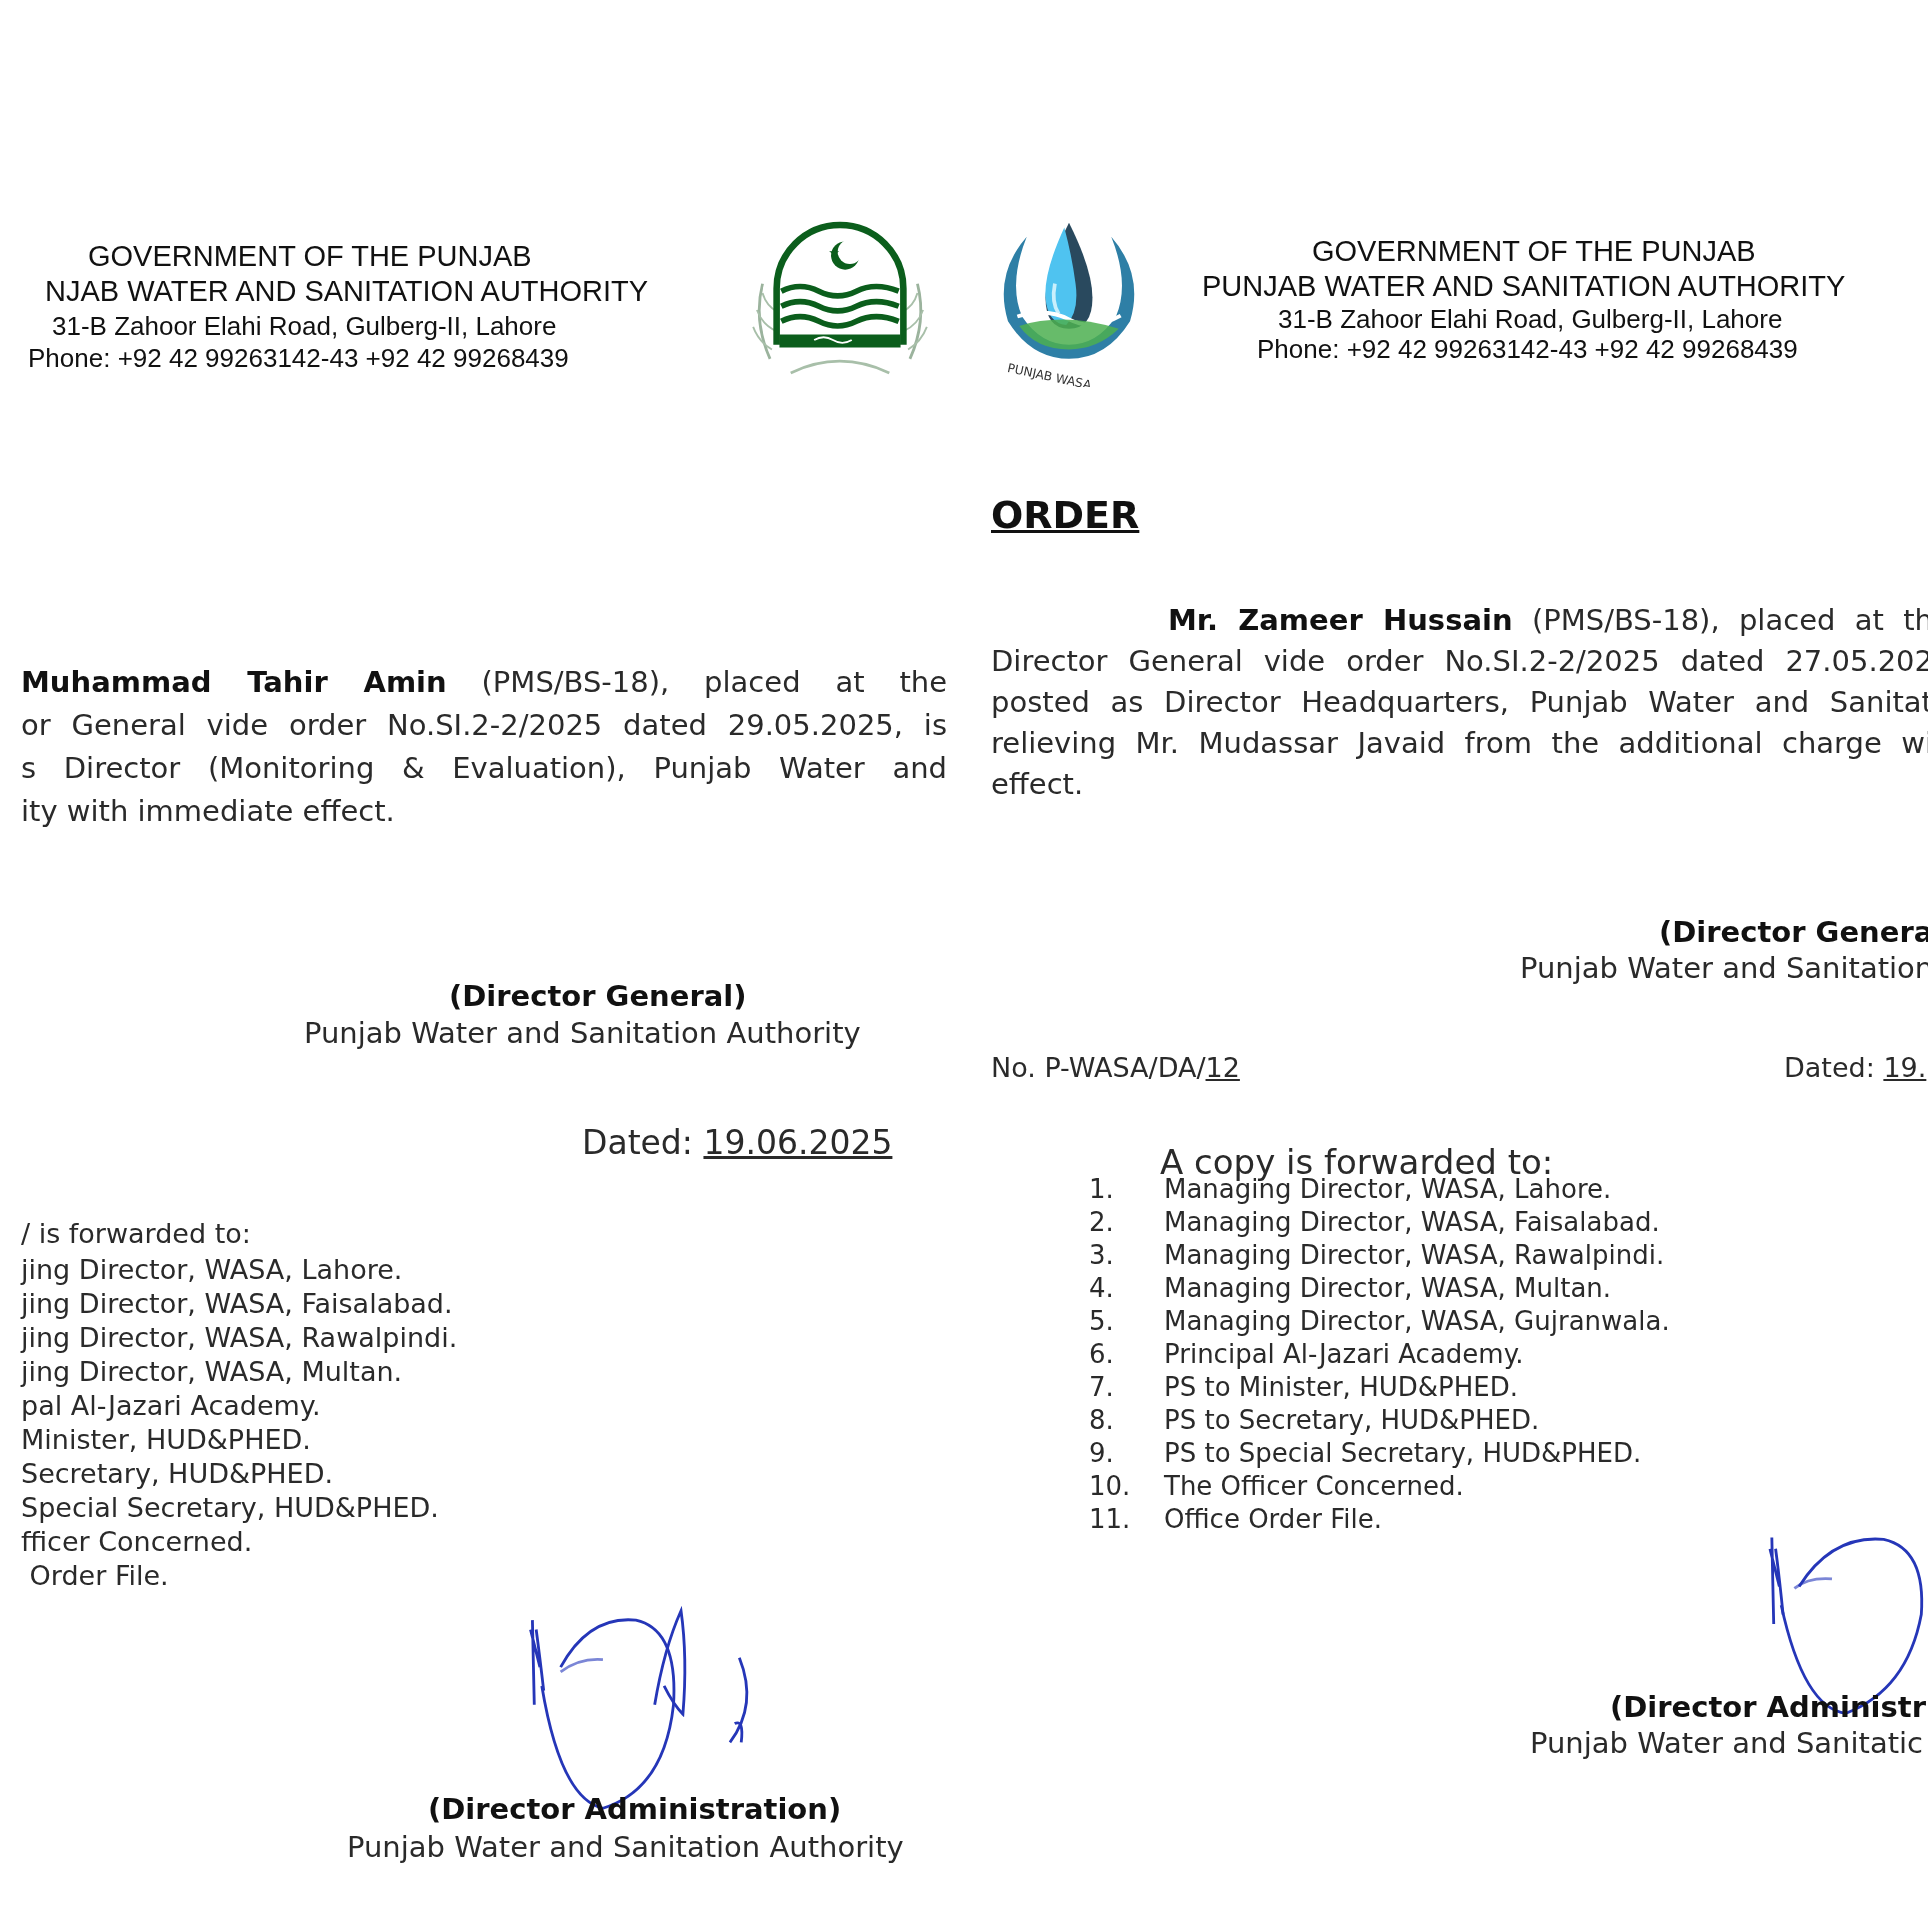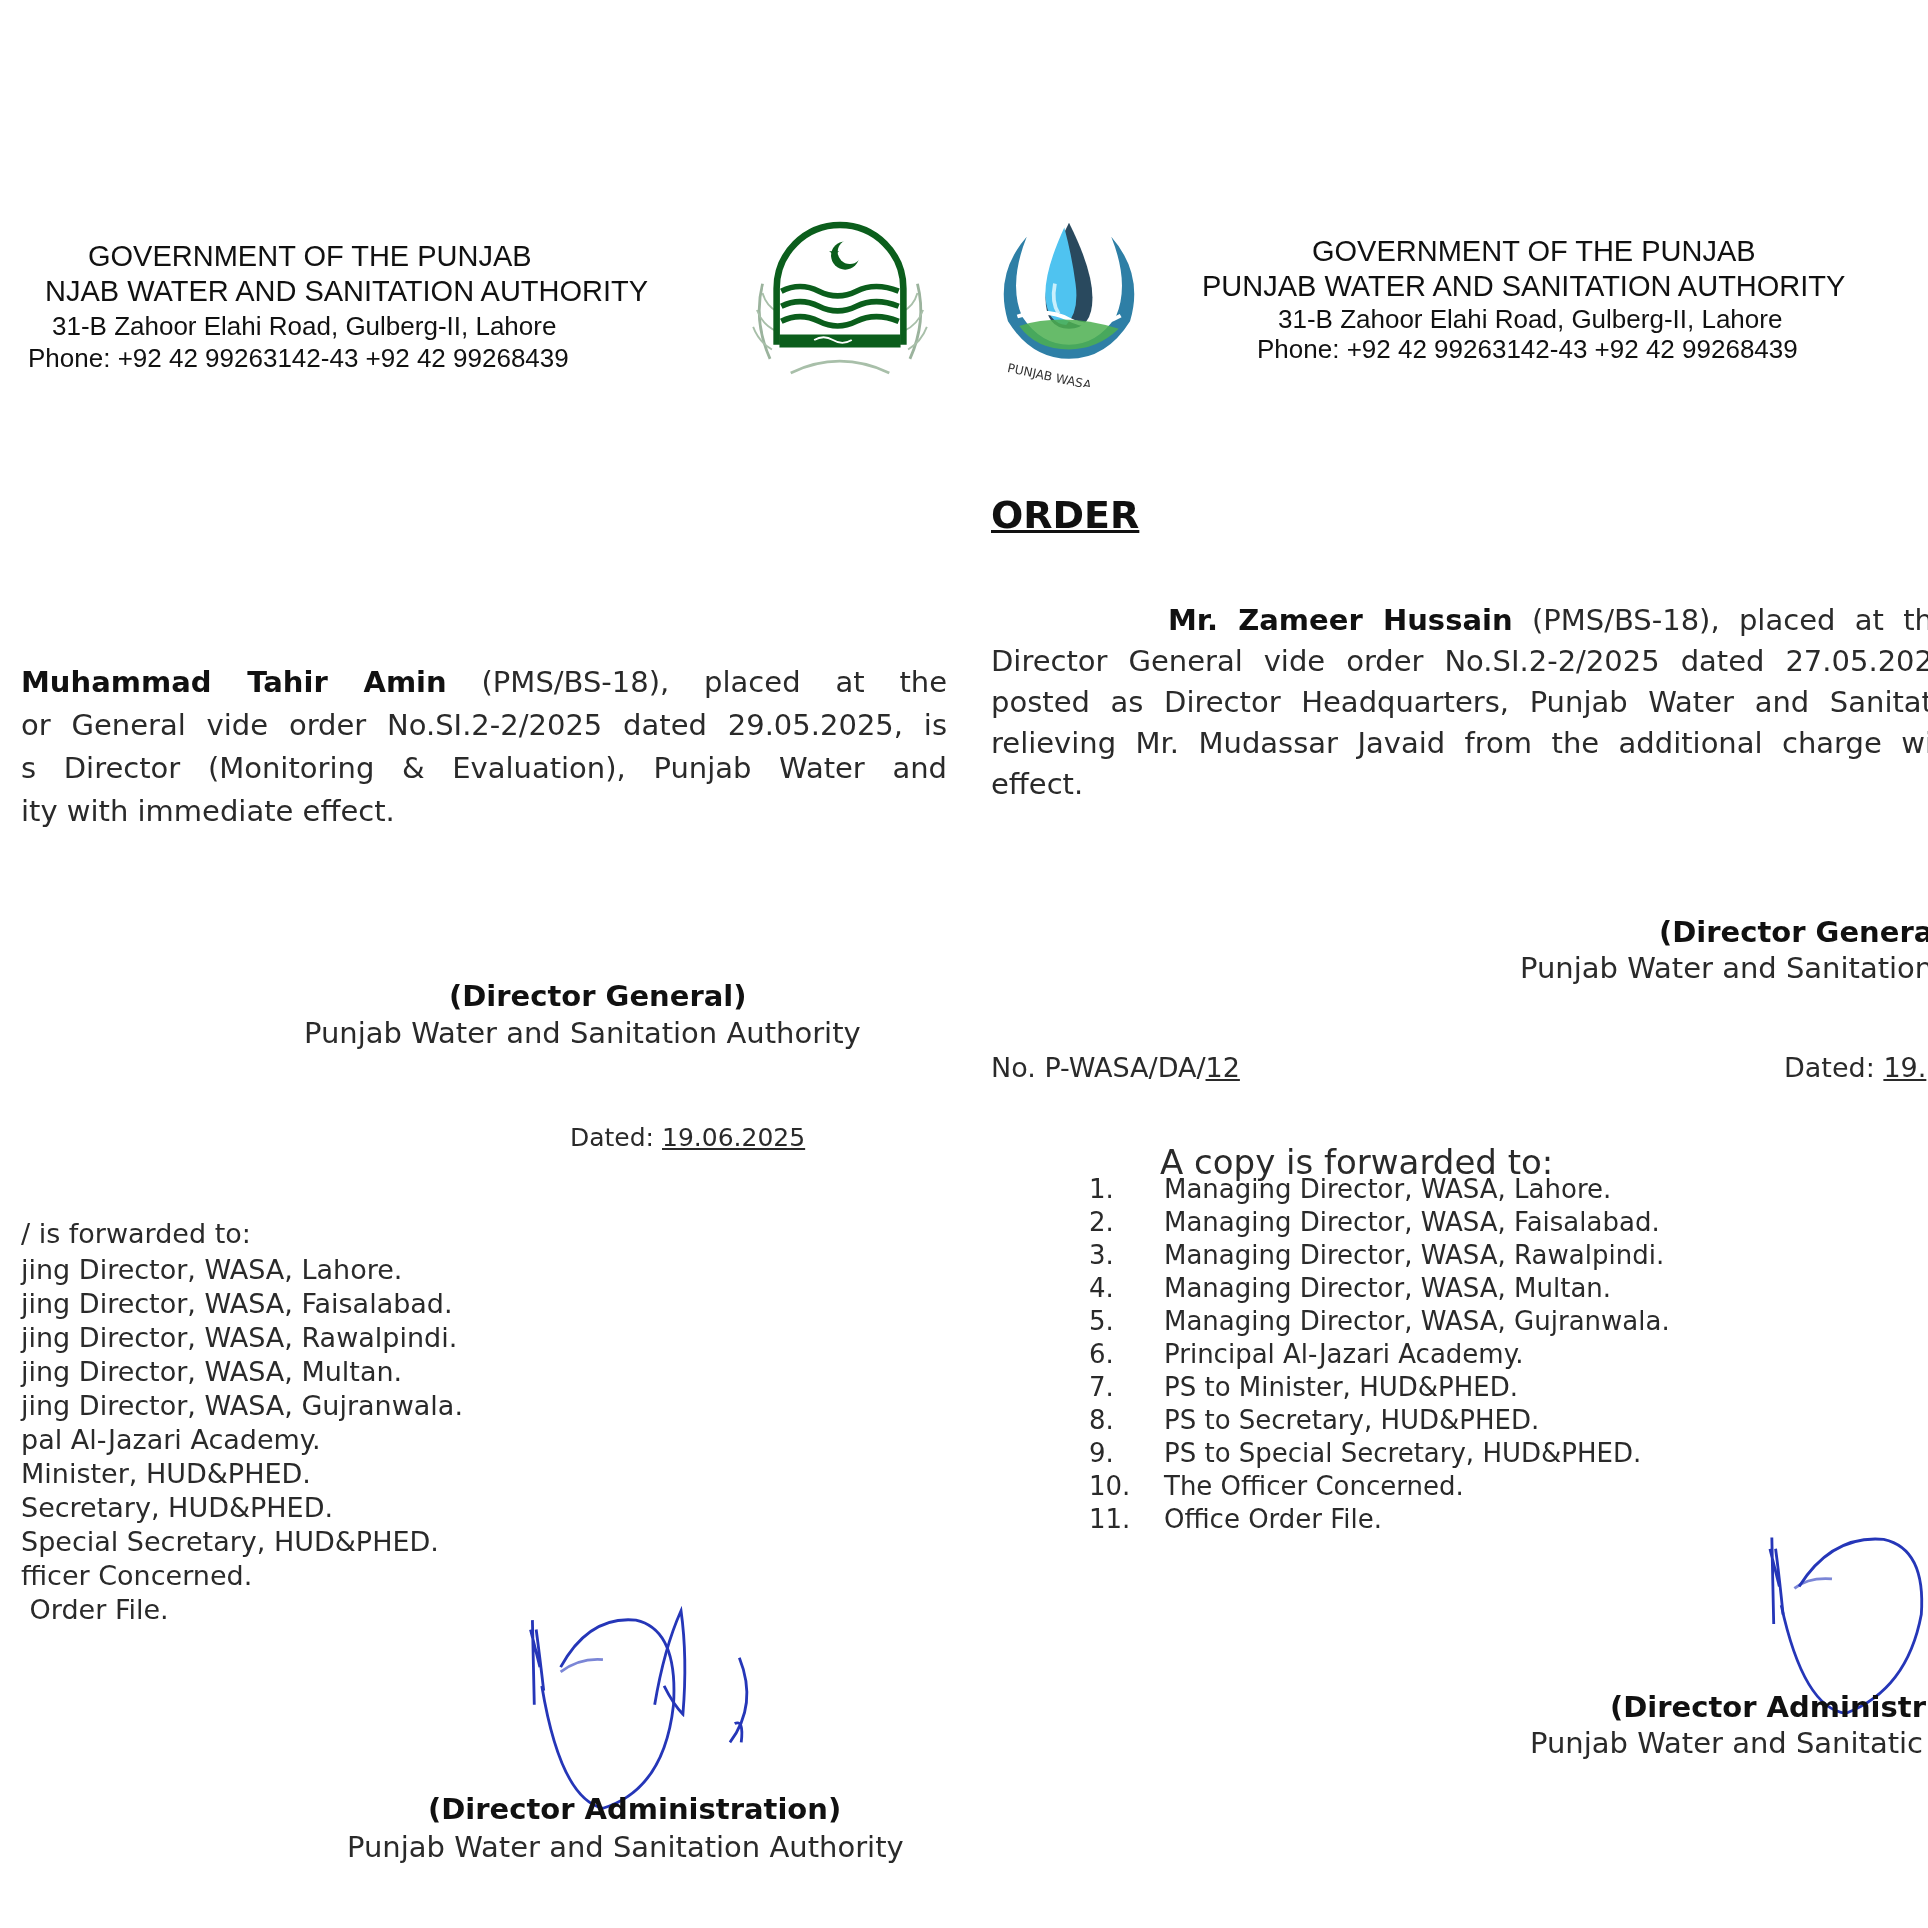--- a/index.html
+++ b/index.html
@@ -76,31 +76,30 @@
 
 <div class="abs body bold" style="left:449px; top:955px;">(Director General)</div>
 <div class="abs body" style="left:304px; top:992px;">Punjab Water and Sanitation Authority</div>
 
 <div class="abs body bold" style="left:1659px; top:891px;">(Director Genera</div>
 <div class="abs body" style="left:1520px; top:927px;">Punjab Water and Sanitation</div>
 
 <div class="abs body" style="left:991px; top:1028px; font-size:27px;"><span>No. P-WASA/DA/</span><span class="u">12</span></div>
 <div class="abs body" style="left:1784px; top:1028px; font-size:27px;"><span>Dated:</span> <span class="u">19.</span></div>
 
-<div class="abs body" style="left:570px; top:1099px; font-size:25px;"><span>Dated:</span> <span class="u">19.06.2025</span></div>
+<div class="abs body" style="left:582px; top:1099px; font-size:33px;"><span>Dated:</span> <span class="u">19.06.2025</span></div>
 
 <div class="abs body" style="left:21px; top:1194px; font-size:27px;">/ is forwarded to:</div>
 <div class="abs body" style="left:1160px; top:1118px; font-size:34px;">A copy is forwarded to:</div>
 
 <div class="abs list" style="left:21px; top:1253px; line-height:34px; font-size:27px;">
   <div>jing Director, WASA, Lahore.</div>
   <div>jing Director, WASA, Faisalabad.</div>
   <div>jing Director, WASA, Rawalpindi.</div>
   <div>jing Director, WASA, Multan.</div>
-  <div>jing Director, WASA, Gujranwala.</div>
   <div>pal Al-Jazari Academy.</div>
   <div>Minister, HUD&amp;PHED.</div>
   <div>Secretary, HUD&amp;PHED.</div>
   <div>Special Secretary, HUD&amp;PHED.</div>
   <div>fficer Concerned.</div>
   <div style="white-space:pre;"> Order File.</div>
 </div>
 
 <div class="abs list" style="left:1089px; top:1173px;">
   <div class="row">

